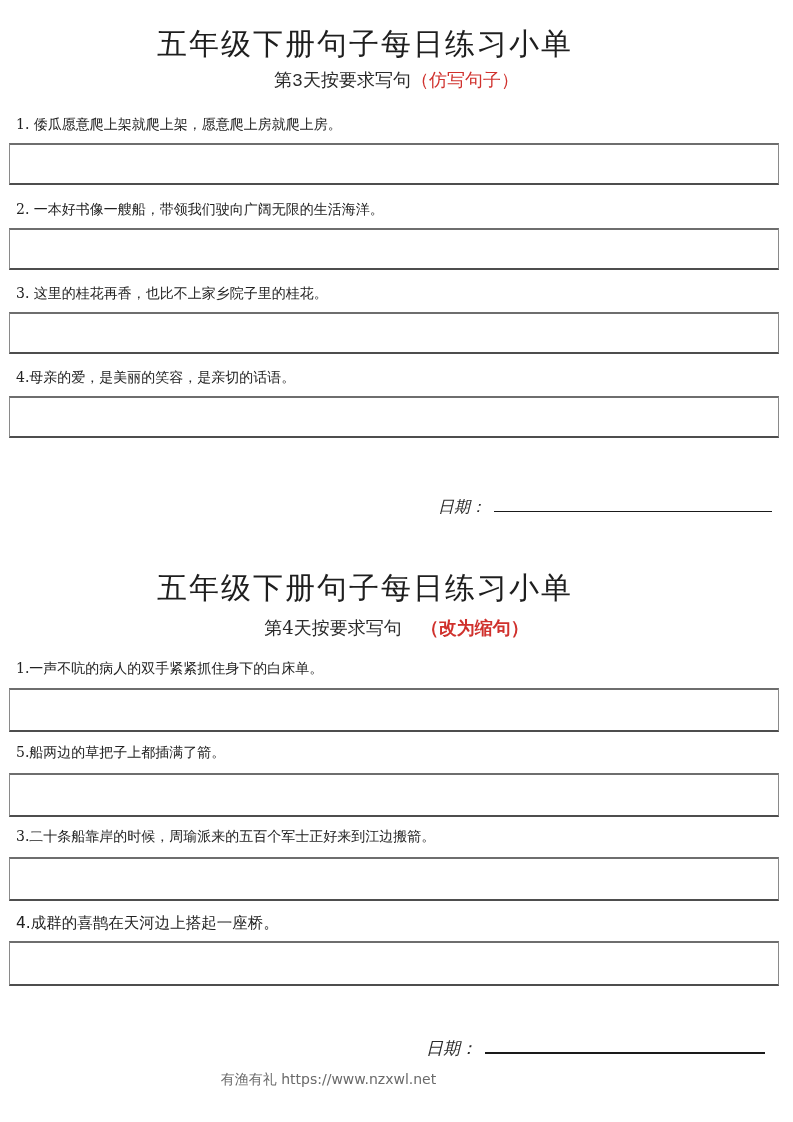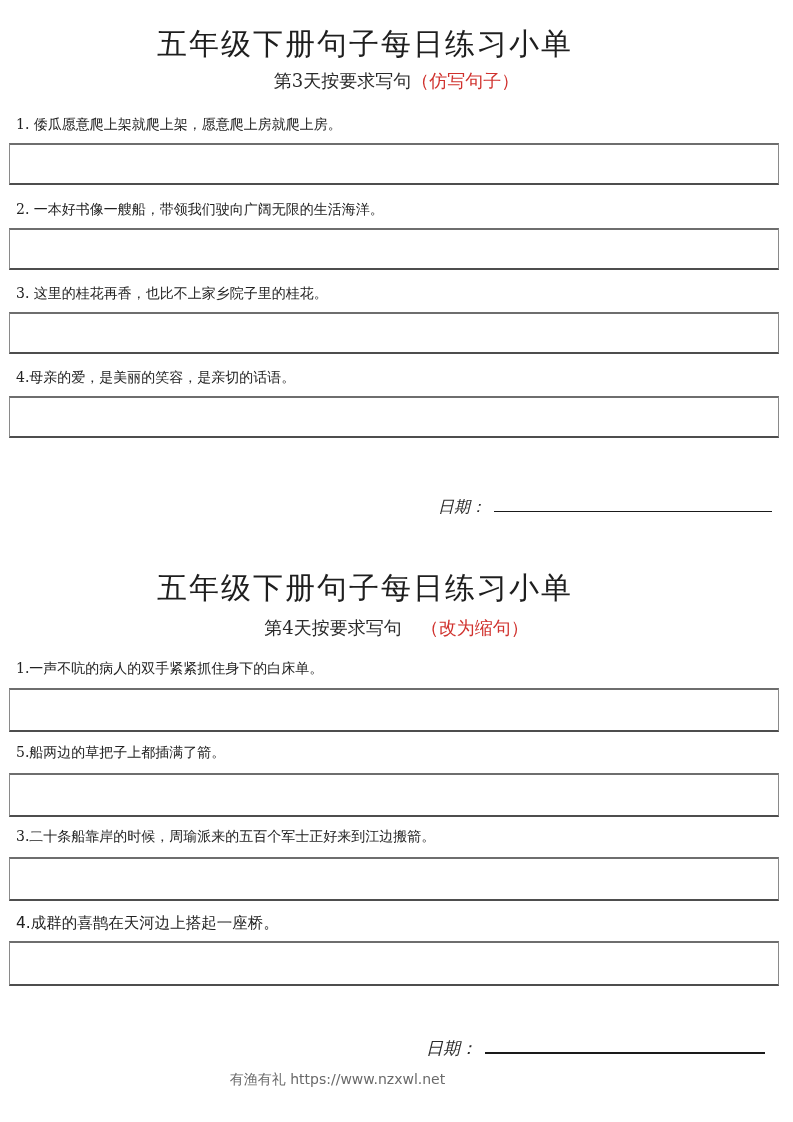--- a/index.html
+++ b/index.html
@@ -74,35 +74,35 @@
       font-style: italic;
     }
     .date-line {
       border-bottom: 1.5px solid #1a1a1a;
       height: 0;
       margin-left: 8px;
       margin-bottom: 3px;
     }
     .footer {
       position: absolute;
-      left: 9px;
+      left: 0;
       width: 657px;
       top: 1071px;
       text-align: center;
       font-family: "DejaVu Sans", "Liberation Sans", sans-serif;
       font-size: 14px;
       color: #6a6a6a;
     }
   </style>
 </head>
 <body>
 
 <div>
   <div class="sheet-title" style="top:29px;">五年级下册句子每日练习小单</div>
-  <div class="sheet-subtitle" style="top:72px;">
+  <div class="sheet-subtitle" style="top:72px;font-family:Liberation Mono, monospace;">
     <span>第3天按要求写句</span><span class="task">（仿写句子）</span>
   </div>
 
   <div class="question" style="top:117px;">1. 倭瓜愿意爬上架就爬上架，愿意爬上房就爬上房。</div>
   <div class="answer-box" style="top:143px;"></div>
 
   <div class="question" style="top:202px;">2. 一本好书像一艘船，带领我们驶向广阔无限的生活海洋。</div>
   <div class="answer-box" style="top:228px;"></div>
 
   <div class="question" style="top:286px;">3. 这里的桂花再香，也比不上家乡院子里的桂花。</div>
@@ -113,21 +113,21 @@
 
   <div class="date-row" style="left:438px; top:499px;">
     <span class="date-label">日期：</span>
     <span class="date-line" style="width:278px;"></span>
   </div>
 </div>
 
 <div>
   <div class="sheet-title" style="top:573px;">五年级下册句子每日练习小单</div>
   <div class="sheet-subtitle" style="top:619px;">
-    <span>第4天按要求写句</span><span class="task" style="margin-left:19px;">（改为缩句）</span>
+    <span>第4天按要求写句</span><span class="task" style="margin-left:19px;font-weight:bold;">（改为缩句）</span>
   </div>
 
   <div class="question" style="top:661px;">1.一声不吭的病人的双手紧紧抓住身下的白床单。</div>
   <div class="answer-box" style="top:688px; height:44px;"></div>
 
   <div class="question" style="top:745px;">5.船两边的草把子上都插满了箭。</div>
   <div class="answer-box" style="top:773px; height:44px;"></div>
 
   <div class="question" style="top:829px;">3.二十条船靠岸的时候，周瑜派来的五百个军士正好来到江边搬箭。</div>
   <div class="answer-box" style="top:857px; height:44px;"></div>

